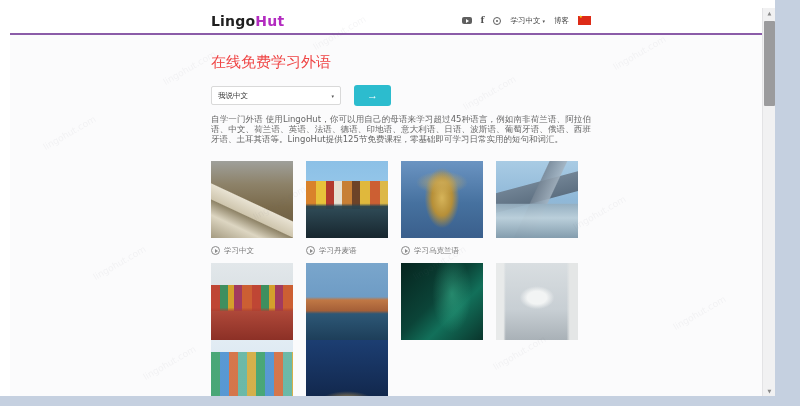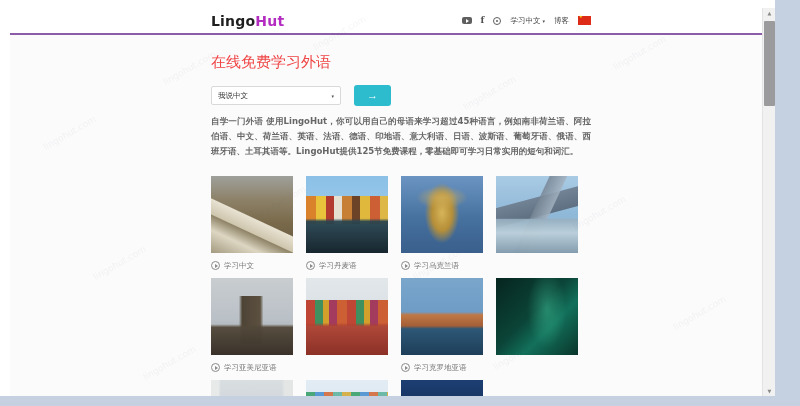--- a/index.html
+++ b/index.html
@@ -36,21 +36,21 @@
   .menu-item { display:flex; align-items:center; gap:2px; cursor:pointer; white-space:nowrap; }
   .caret { font-size:5px; color:#555; }
   .flag { width:13px; height:9px; background:#dd2b17; position:relative; flex:0 0 auto; }
   .flag::after { content:"★"; position:absolute; left:1px; top:-2px; font-size:4px; color:#f9d916; }
 
   
   .page-title { margin-top:18px; font-size:15px; font-weight:400; color:#ef4444; }
   .selector-row { margin-top:13px; display:flex; align-items:center; gap:10px; }
   .select-box { width:130px; height:19px; background:#fff; border:1px solid #d9d9d9; border-radius:2px; display:flex; align-items:center; justify-content:space-between; padding:4px 6px; font-size:7.5px; color:#333; cursor:pointer; }
   .go-button { width:37px; height:21px; margin-left:3px; background:#2cbcce; border:none; border-radius:3px; color:#fff; font-size:11px; line-height:19px; text-align:center; cursor:pointer; }
-  .intro { margin-top:8px; font-size:8.5px; line-height:15px; color:#666; text-align:justify;font-weight:bold; }
+  .intro { margin-top:8px; font-size:8.5px; line-height:10px; color:#666; text-align:justify; }
 
   
   .grid { margin-top:17px; display:grid; grid-template-columns:repeat(4,82px); column-gap:13px; }
   .card { width:82px; cursor:pointer; }
   .card-img { width:82px; height:77px; background-repeat:no-repeat; }
   .card-label { height:25px; display:flex; align-items:center; gap:4px; font-size:7.5px; color:#777; }
   .play-icon { width:9px; height:9px; border:1px solid #8a8a8a; border-radius:50%; display:inline-flex; align-items:center; justify-content:center; flex:0 0 auto; }
   .play-icon::after { content:""; margin-left:1px; border-left:3px solid #8a8a8a; border-top:2px solid transparent; border-bottom:2px solid transparent; }
 
   
@@ -167,35 +167,24 @@
         <div class="card-img img-kyiv"></div>
         <div class="card-label">
             <span class="play-icon"></span>
             <span>学习乌克兰语</span>
           </div>
       </div>
       <div class="card">
         <div class="card-img img-mountain-lake"></div>
       </div>
       <div class="card">
-        <div class="card-img img-armenia"></div>
-        <div class="card-label">
-            <span class="play-icon"></span>
-            <span>学习亚美尼亚语</span>
-          </div>
-      </div>
-      <div class="card">
         <div class="card-img img-st-basils"></div>
       </div>
       <div class="card">
         <div class="card-img img-dubrovnik"></div>
-        <div class="card-label">
-            <span class="play-icon"></span>
-            <span>学习克罗地亚语</span>
-          </div>
       </div>
       <div class="card">
         <div class="card-img img-aurora"></div>
 
       </div>
       <div class="card">
         <div class="card-img img-dome"></div>
 
       </div>
       <div class="card">

